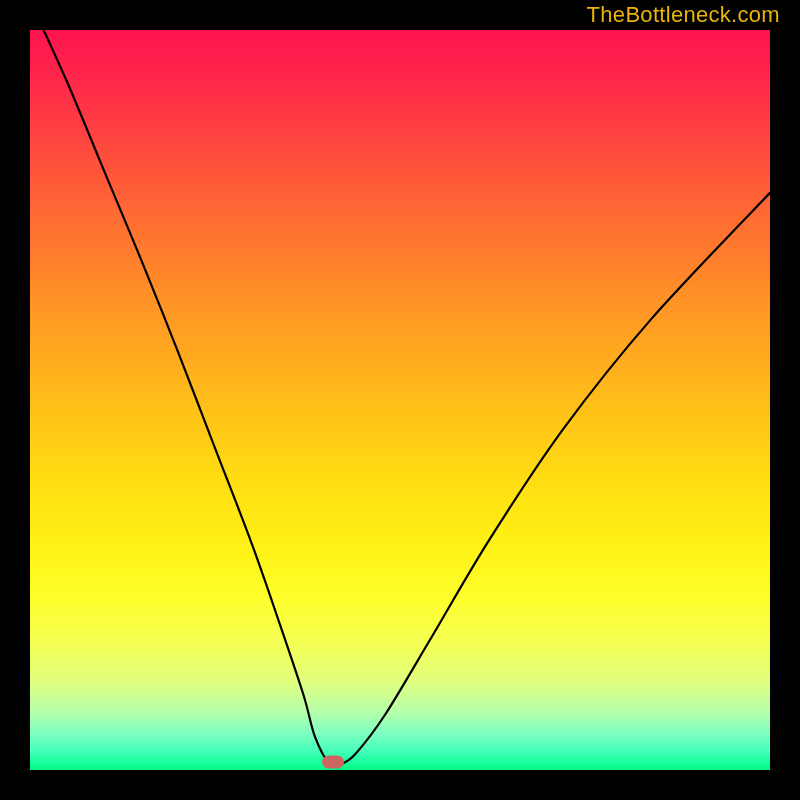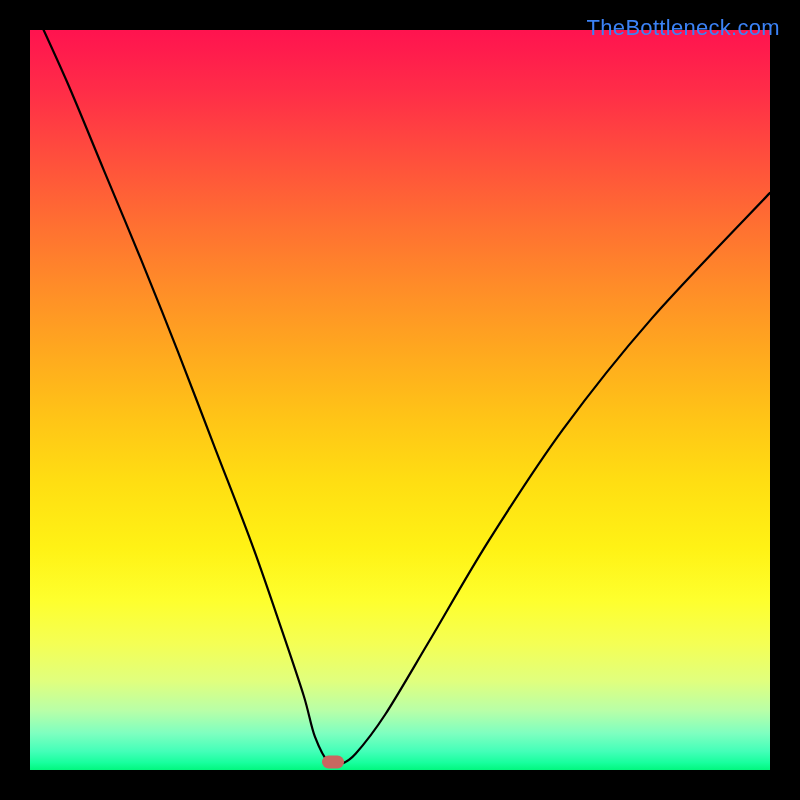--- a/index.html
+++ b/index.html
@@ -6,23 +6,23 @@
   body {
     width: 800px;
     height: 800px;
     background: #000;
     position: relative;
     font-family: Arial, Helvetica, sans-serif;
     overflow: hidden;
   }
   .watermark {
     position: absolute;
-    top: 15px;
+    top: 2px;
     right: 20px;
-    color: #3b82f6;
+    color: #eab308;
     font-size: 22px;
     font-weight: 500;
     z-index: 10;
     letter-spacing: 0.3px;
   }
   .plot-area {
     position: absolute;
     left: 30px;
     top: 30px;
     width: 740px;

